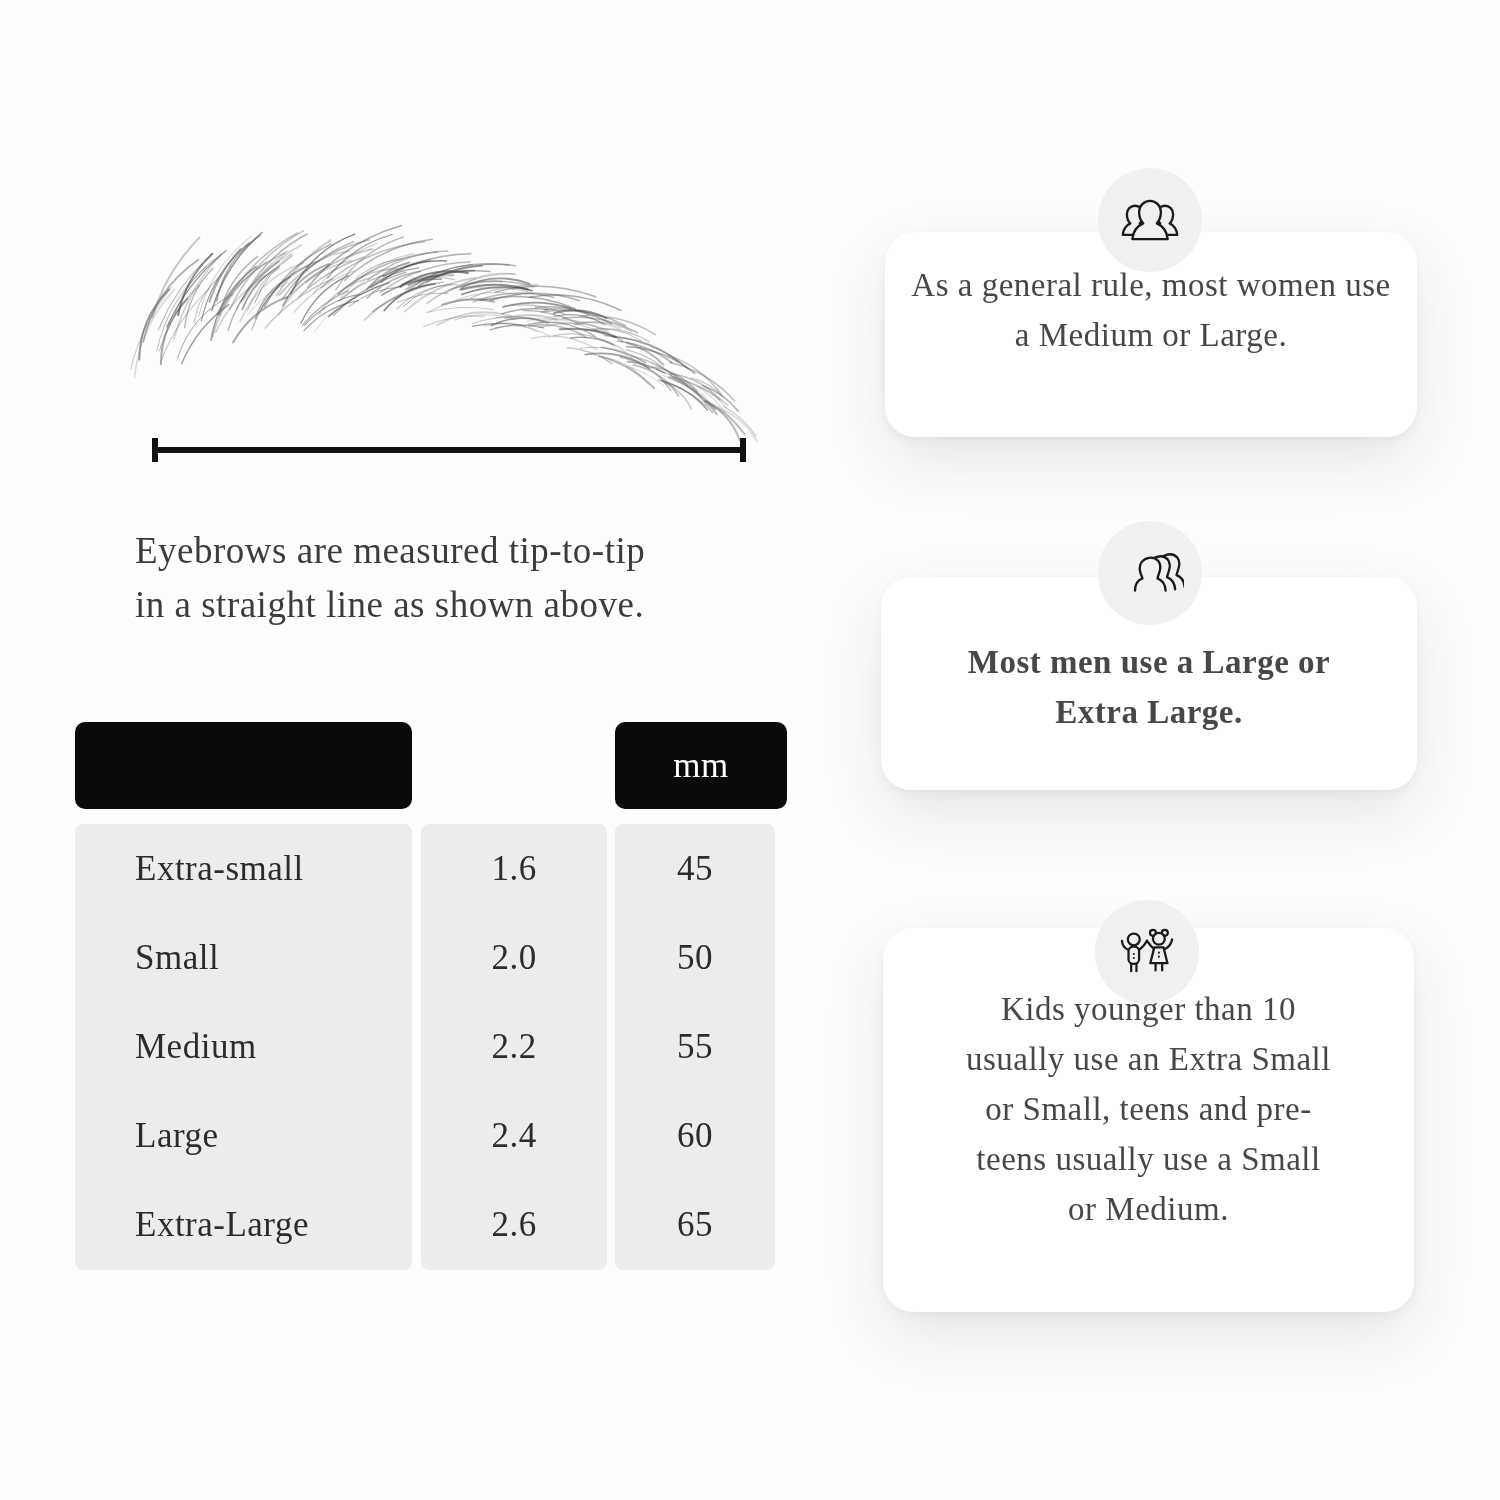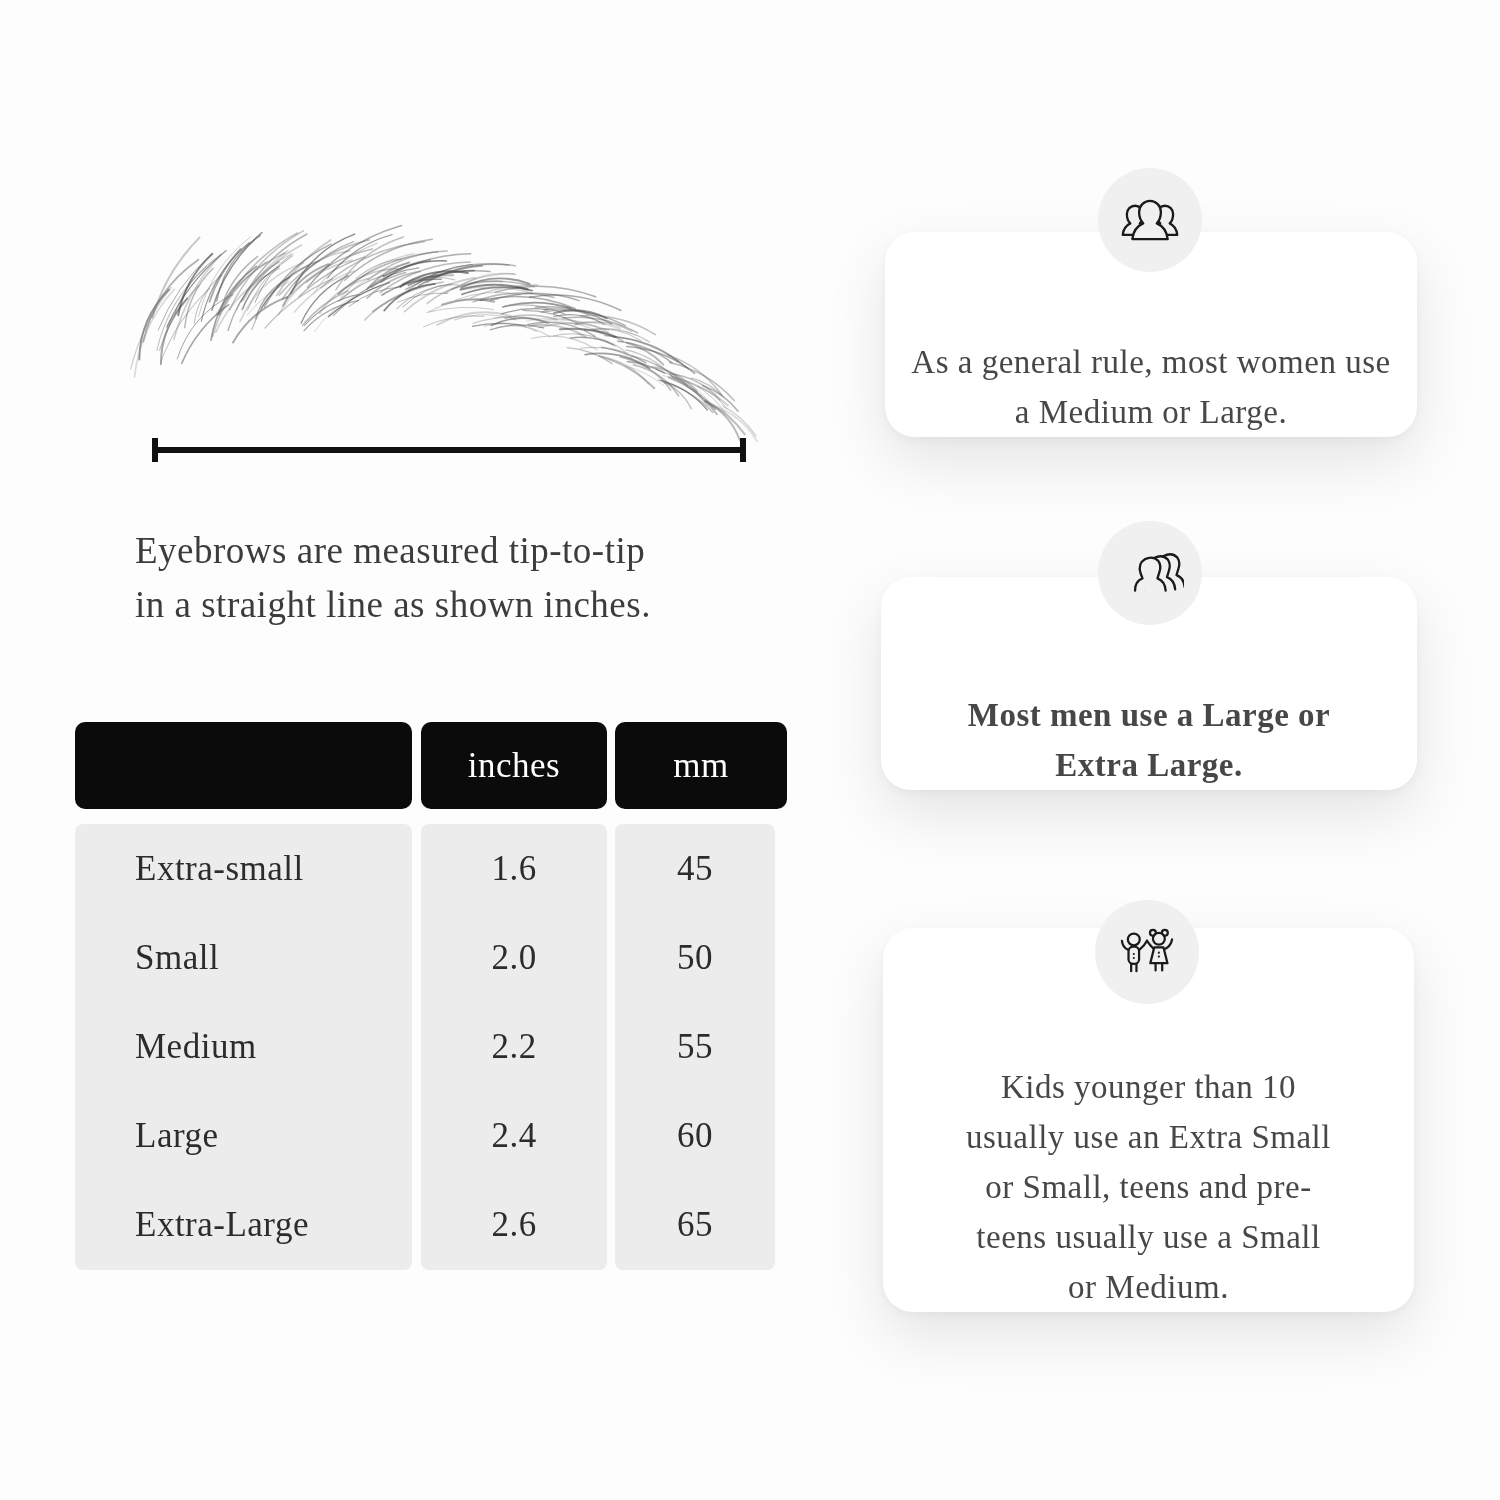--- a/index.html
+++ b/index.html
@@ -42,21 +42,21 @@
   .tcol.c2{left:421px;width:186px;}
   .tcol.c3{left:615px;width:160px;}
   .tcell{flex:1;display:flex;align-items:center;font-size:35px;color:#2c2c2c;letter-spacing:.5px;}
   .tcol.c1 .tcell{justify-content:flex-start;padding-left:60px;}
   .tcol.c2 .tcell,.tcol.c3 .tcell{justify-content:center;}
 
   
   .card{
     position:absolute;background:#ffffff;border-radius:30px;
     box-shadow:0 24px 60px rgba(0,0,0,.10),0 3px 10px rgba(0,0,0,.04);
-    display:flex;align-items:flex-end;justify-content:center;
+    display:flex;align-items:flex-start;justify-content:center;
   }
   .card .card-text{
     font-size:33px;line-height:50px;color:#474747;text-align:center;letter-spacing:.5px;
   }
   .card1{left:885px;top:232px;width:532px;height:205px;padding-top:0;}
   .card1 .card-text{max-width:486px;margin-top:28px;}
   .card2{left:881px;top:577px;width:536px;height:213px;}
   .card2 .card-text{max-width:420px;margin-top:60px;font-weight:bold;}
   .card3{left:883px;top:928px;width:531px;height:384px;}
   .card3 .card-text{max-width:380px;margin-top:56px;}
@@ -280,25 +280,24 @@
     </svg>
 
   <div class="measure-line">
     <div class="cap left"></div>
     <div class="bar"></div>
     <div class="cap right"></div>
   </div>
 
   <div class="caption">
     <div>Eyebrows are measured tip-to-tip</div>
-    <div>in a straight line as shown inches.</div>
+    <div>in a straight line as shown above.</div>
   </div>
 
   <div class="thead c1"></div>
-  <div class="thead c2">inches</div>
   <div class="thead c3">mm</div>
 
   <div class="tcol c1">
     <div class="tcell">Extra-small</div>
     <div class="tcell">Small</div>
     <div class="tcell">Medium</div>
     <div class="tcell">Large</div>
     <div class="tcell">Extra-Large</div>
   </div>
   <div class="tcol c2">

